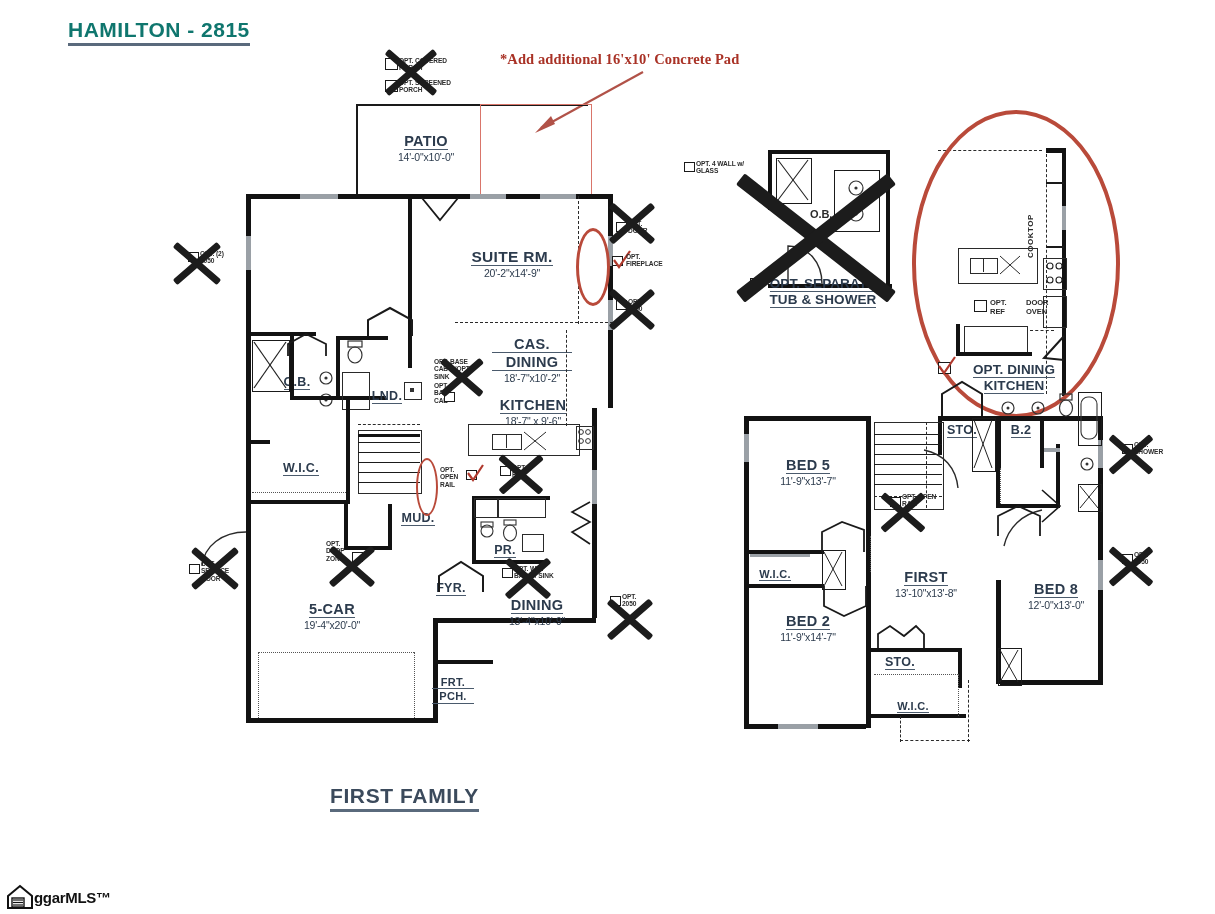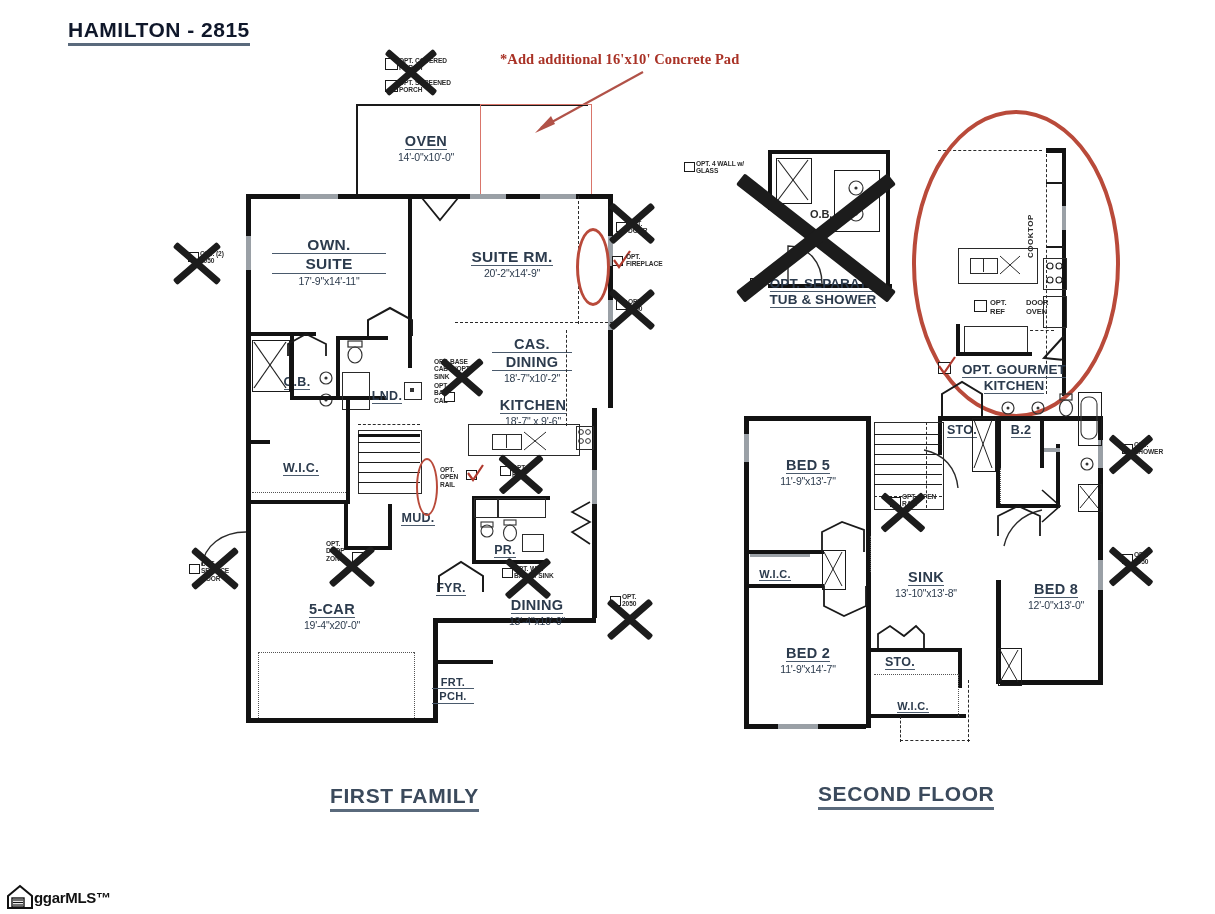--- a/index.html
+++ b/index.html
@@ -8,21 +8,21 @@
     font-family:"Liberation Sans", sans-serif;
     width:1215px;height:914px;position:relative;overflow:hidden;
     color:#1b2735;
   }
   #stage{position:absolute;left:0;top:0;width:1215px;height:914px;}
   .abs{position:absolute;}
 
   
   .plan-title{
     font-size:21px;font-weight:bold;letter-spacing:.5px;
-    color:#0f172a;border-bottom:3px solid #5a6a7c;padding-bottom:1px;
+    color:#0f766e;border-bottom:3px solid #5a6a7c;padding-bottom:1px;
     font-family:"Liberation Sans",sans-serif;
   }
   .floor-label{
     font-size:21px;font-weight:bold;letter-spacing:.6px;color:#3b4a5c;
     border-bottom:3px solid #5a6a7c;padding-bottom:1px;
   }
 
   
   .room{ text-align:center; color:#2c3b4d; }
   .room .nm{
@@ -117,21 +117,21 @@
   </div>
 
   <div class="abs" style="left:0;top:0;width:690px;height:760px;">
 
     <div class="abs thin" style="left:356px;top:104px;width:232px;height:2px;"></div>
     <div class="abs thin" style="left:356px;top:104px;width:2px;height:90px;"></div>
 
     <div class="abs redbox" style="left:480px;top:104px;width:110px;height:92px;"></div>
 
     <div class="abs room" style="left:376px;top:132px;width:100px;">
-      <div class="nm">OVEN</div>
+      <div class="nm">PATIO</div>
       <div class="dim">14'-0"x10'-0"</div>
     </div>
 
     <div class="abs wall" style="left:246px;top:194px;width:366px;height:5px;"></div>
     <div class="abs wall" style="left:246px;top:194px;width:5px;height:125px;"></div>
     <div class="abs wall" style="left:246px;top:316px;width:5px;height:120px;"></div>
     <div class="abs wall" style="left:246px;top:432px;width:5px;height:290px;"></div>
     <div class="abs wall" style="left:246px;top:718px;width:190px;height:5px;"></div>
     <div class="abs wall" style="left:608px;top:194px;width:5px;height:214px;"></div>
     <div class="abs wall" style="left:592px;top:408px;width:5px;height:210px;"></div>
@@ -149,25 +149,20 @@
 
     <div class="abs wall" style="left:408px;top:194px;width:4px;height:138px;"></div>
     <div class="abs wall" style="left:408px;top:330px;width:4px;height:38px;"></div>
 
     <div class="abs dashh" style="left:455px;top:322px;width:158px;height:1px;"></div>
     <div class="abs dashv" style="left:578px;top:196px;width:1px;height:128px;"></div>
 
     <div class="abs wall" style="left:246px;top:332px;width:70px;height:4px;"></div>
     <div class="abs wall" style="left:246px;top:334px;width:4px;height:4px;"></div>
 
-    <div class="abs room big" style="left:272px;top:236px;width:114px;">
-      <div class="nm two">OWN.</div>
-      <div class="nm two" style="margin-top:1px;">SUITE</div>
-      <div class="dim">17'-9"x14'-11"</div>
-    </div>
 
     <div class="abs room big" style="left:447px;top:248px;width:130px;">
       <div class="nm">SUITE RM.</div>
       <div class="dim">20'-2"x14'-9"</div>
     </div>
 
     <div class="abs room" style="left:492px;top:336px;width:80px;">
       <div class="nm two">CAS.</div>
       <div class="nm two" style="margin-top:1px;">DINING</div>
       <div class="dim">18'-7"x10'-2"</div>
@@ -475,21 +470,21 @@
     <div class="abs box-t" style="left:34px;top:186px;width:62px;height:26px;"></div>
     <div class="abs wall" style="left:26px;top:184px;width:4px;height:32px;"></div>
     <div class="abs wall" style="left:26px;top:212px;width:76px;height:4px;"></div>
     <div class="abs dashh" style="left:100px;top:190px;width:24px;height:1px;"></div>
     <svg class="abs" style="left:110px;top:194px;width:28px;height:30px;">
       <path d="M24 2 L4 24 L24 26" fill="none" stroke="#1a1a1a" stroke-width="2"></path>
     </svg>
   </div>
   <div class="abs ellipse fat" style="left:912px;top:110px;width:200px;height:300px;"></div>
   <div class="abs optcap" style="left:944px;top:362px;width:140px;">
-    <span>OPT. GOURMET</span><br>
+    <span>OPT. DINING</span><br>
     <span>KITCHEN</span>
   </div>
   <div class="abs optbox" style="left:938px;top:362px;"></div>
   <svg class="abs" style="left:936px;top:356px;width:22px;height:22px;">
     <path d="M3 10 L8 17 L19 1" fill="none" stroke="#b03a2e" stroke-width="2.2"></path>
   </svg>
 
   <div class="abs" style="left:700px;top:380px;width:460px;height:380px;">
 
     <div class="abs wall" style="left:44px;top:36px;width:122px;height:5px;"></div>
@@ -515,32 +510,32 @@
     <div class="abs wall" style="left:238px;top:36px;width:4px;height:38px;"></div>
     <div class="abs wall" style="left:170px;top:268px;width:90px;height:4px;"></div>
     <div class="abs wall" style="left:258px;top:268px;width:4px;height:40px;"></div>
     <div class="abs wall" style="left:170px;top:334px;width:96px;height:4px;"></div>
 
     <div class="abs room" style="left:58px;top:76px;width:100px;">
       <div class="nm">BED 5</div>
       <div class="dim">11'-9"x13'-7"</div>
     </div>
 
-    <div class="abs room" style="left:58px;top:264px;width:100px;">
+    <div class="abs room" style="left:58px;top:232px;width:100px;">
       <div class="nm">BED 2</div>
       <div class="dim">11'-9"x14'-7"</div>
     </div>
 
     <div class="abs room" style="left:306px;top:200px;width:100px;">
       <div class="nm">BED 8</div>
       <div class="dim">12'-0"x13'-0"</div>
     </div>
 
     <div class="abs room" style="left:178px;top:188px;width:96px;">
-      <div class="nm">SINK</div>
+      <div class="nm">FIRST</div>
       <div class="dim">13'-10"x13'-8"</div>
     </div>
 
     <div class="abs room sm" style="left:300px;top:40px;width:42px;">
       <div class="nm">B.2</div>
     </div>
     <svg class="abs" style="left:294px;top:16px;width:60px;height:24px;">
       <circle cx="14" cy="12" r="6" fill="none" stroke="#333" stroke-width="1.2"></circle>
       <circle cx="14" cy="12" r="1.5" fill="#333"></circle>
       <circle cx="44" cy="12" r="6" fill="none" stroke="#333" stroke-width="1.2"></circle>
@@ -665,21 +660,20 @@
   <div class="abs" style="left:1122px;top:552px;">
     <div class="abs optbox sm" style="left:0;top:2px;"></div>
     <div class="abs opt" style="left:12px;top:-1px;width:28px;">OPT. 2050</div>
   </div>
   <div class="xmark" style="left:1108px;top:544px;width:46px;height:44px;">
     <i style="width:54px;height:7px;margin:-3.5px 0 0 -27px;transform:rotate(41deg);"></i>
     <i style="width:54px;height:7px;margin:-3.5px 0 0 -27px;transform:rotate(-41deg);"></i>
   </div>
 
   <div class="abs floor-label" style="left:330px;top:784px;">FIRST FAMILY</div>
-  <div class="abs floor-label" style="left:818px;top:782px;">SECOND FLOOR</div>
 
   <div class="abs" style="left:6px;top:884px;display:flex;align-items:center;gap:0px;">
     <svg width="28" height="26" viewBox="0 0 28 26">
       <path d="M2 12 L14 2 L26 12 L26 24 L2 24 Z" fill="#fff" stroke="#111" stroke-width="2"></path>
       <rect x="6" y="14" width="12" height="9" fill="#fff" stroke="#111" stroke-width="1.4"></rect>
       <line x1="7" y1="16" x2="17" y2="16" stroke="#111" stroke-width="1.2"></line>
       <line x1="7" y1="18.5" x2="17" y2="18.5" stroke="#111" stroke-width="1.2"></line>
       <line x1="7" y1="21" x2="17" y2="21" stroke="#111" stroke-width="1.2"></line>
     </svg>
     <span class="wm">ggarMLS™</span>

